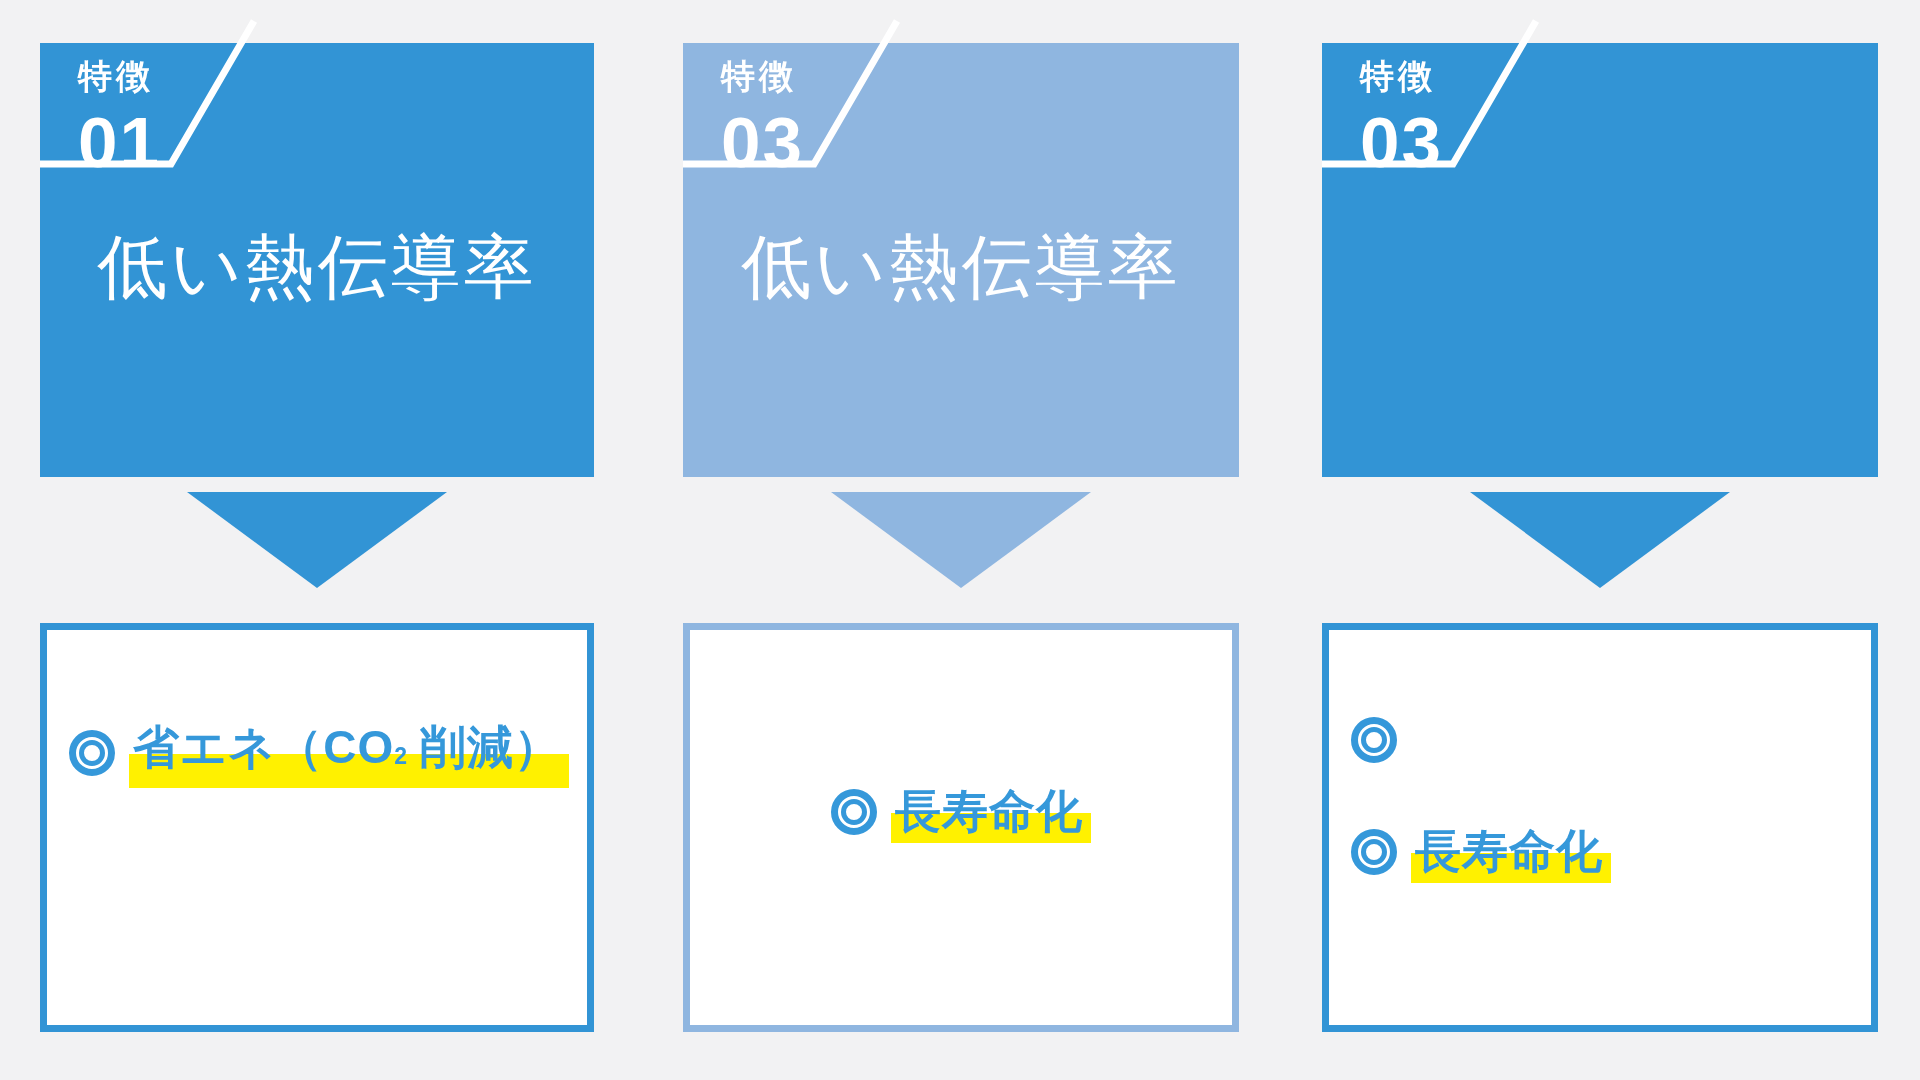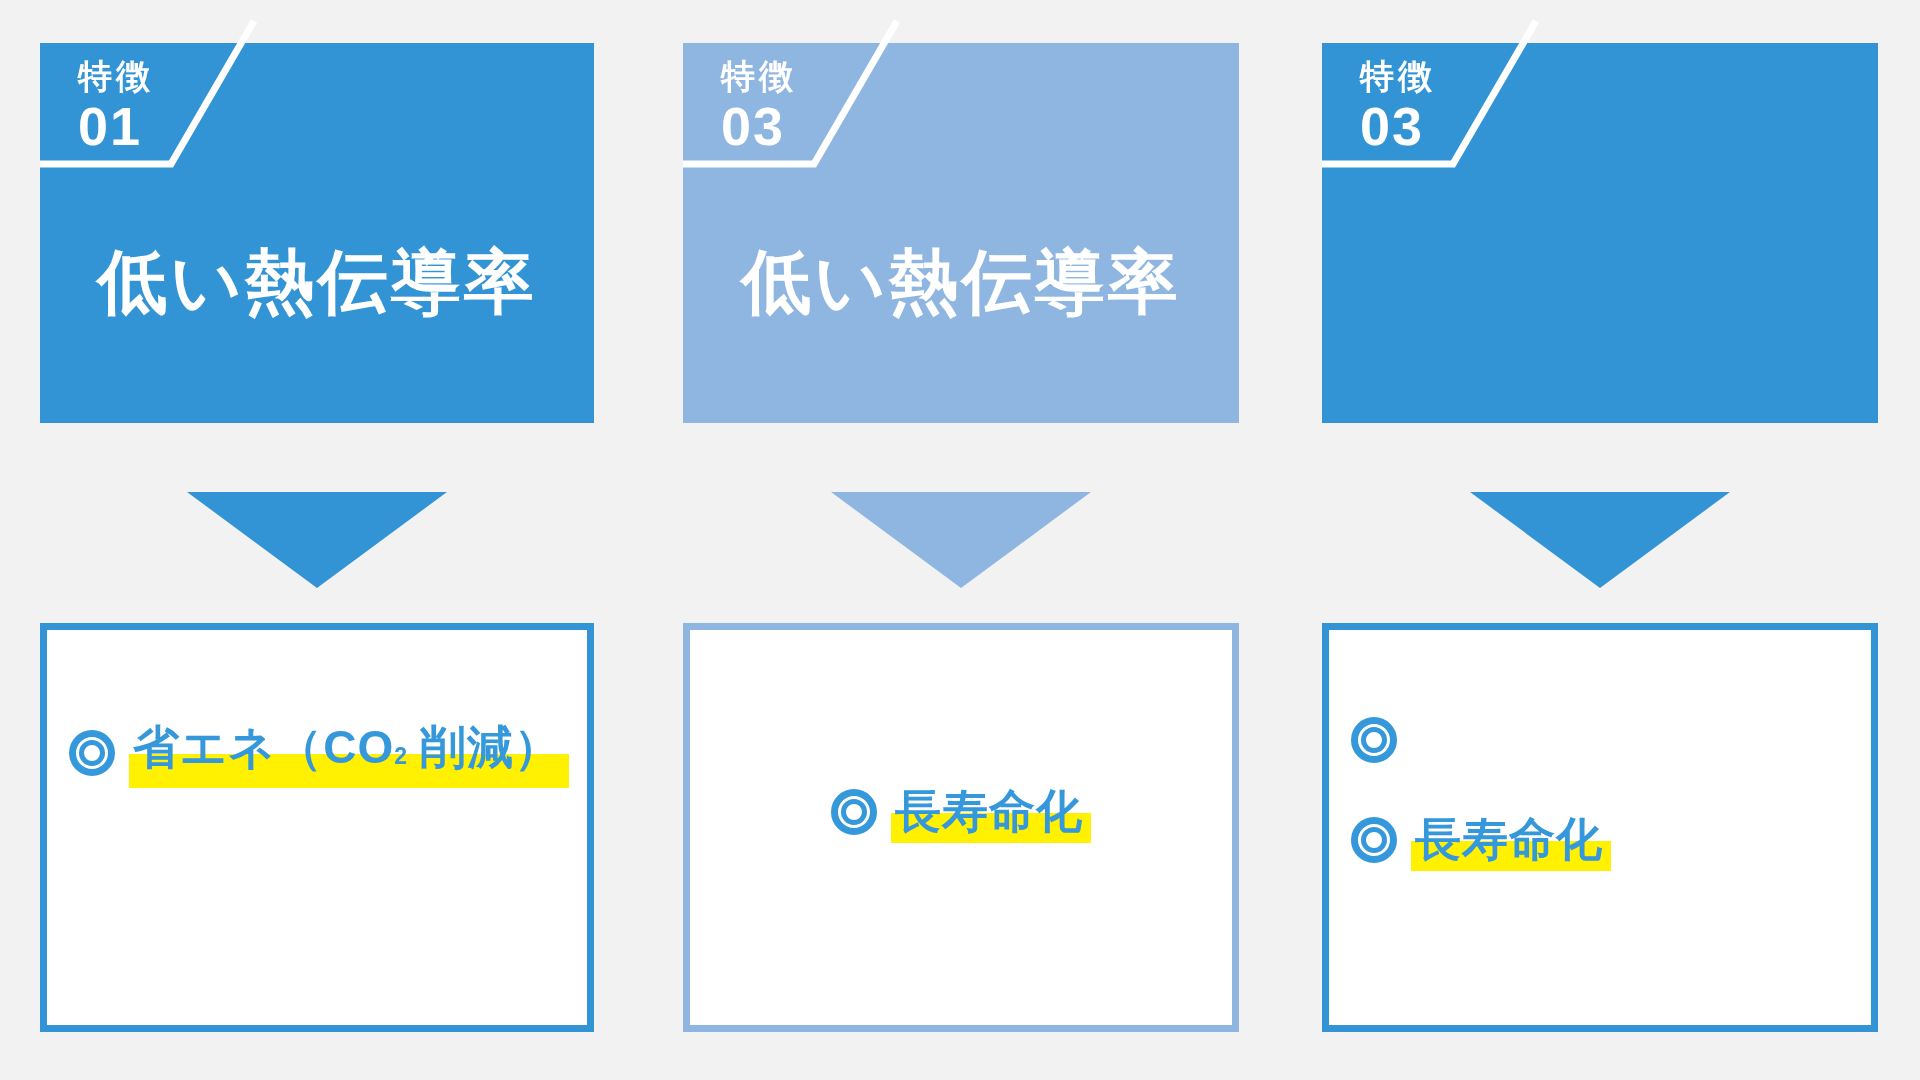--- a/index.html
+++ b/index.html
@@ -25,58 +25,58 @@
   }
   .col-1{left:40px;width:554px;}
   .col-2{left:683px;width:556px;}
   .col-3{left:1322px;width:556px;}
 
   .theme-dark{--accent:var(--primary-blue);}
   .theme-light{--accent:var(--light-blue);}
 
   
   .feature-card{
-    position:absolute;top:0;left:0;right:0;height:380px;
+    position:absolute;top:0;left:0;right:0;height:434px;
     background:var(--accent);
   }
   .badge-slash{
     position:absolute;top:-22px;left:0;width:240px;height:162px;
     overflow:visible;pointer-events:none;
   }
   .badge{
     position:absolute;top:14px;left:38px;color:var(--white);
   }
   .badge-label{
     display:block;font-size:34px;font-weight:bold;letter-spacing:4px;line-height:1.15;
   }
   .badge-number{
-    display:block;font-size:54px;font-weight:bold;letter-spacing:2px;line-height:1.05;margin-top:2px;
+    display:block;font-size:71px;font-weight:bold;letter-spacing:2px;line-height:1.05;margin-top:10px;
   }
   .card-title{
-    position:absolute;top:201px;left:0;right:0;
+    position:absolute;top:186px;left:0;right:0;
     text-align:center;color:var(--white);
-    font-size:70px;font-weight:bold;letter-spacing:3px;line-height:1.1;
+    font-size:70px;font-weight:normal;letter-spacing:3px;line-height:1.1;
     white-space:nowrap;
   }
 
   
   .down-arrow{
     position:absolute;top:449px;left:50%;margin-left:-130px;
     width:260px;height:96px;background:var(--accent);
     clip-path:polygon(0 0,100% 0,50% 100%);
   }
 
   
   .benefit-box{
     position:absolute;top:580px;left:0;right:0;height:409px;
     background:var(--white);border:7px solid var(--accent);
   }
   .benefit-list{
     padding:87px 10px 0 22px;
-    display:flex;flex-direction:column;gap:46px;
+    display:flex;flex-direction:column;gap:58px;
   }
   .benefit-box.centered .benefit-list{
     padding:0;height:100%;gap:0;
     align-items:center;justify-content:center;
     padding-bottom:32px;
   }
   .benefit-row{
     display:flex;align-items:center;gap:14px;
     line-height:60px;white-space:nowrap;
   }

